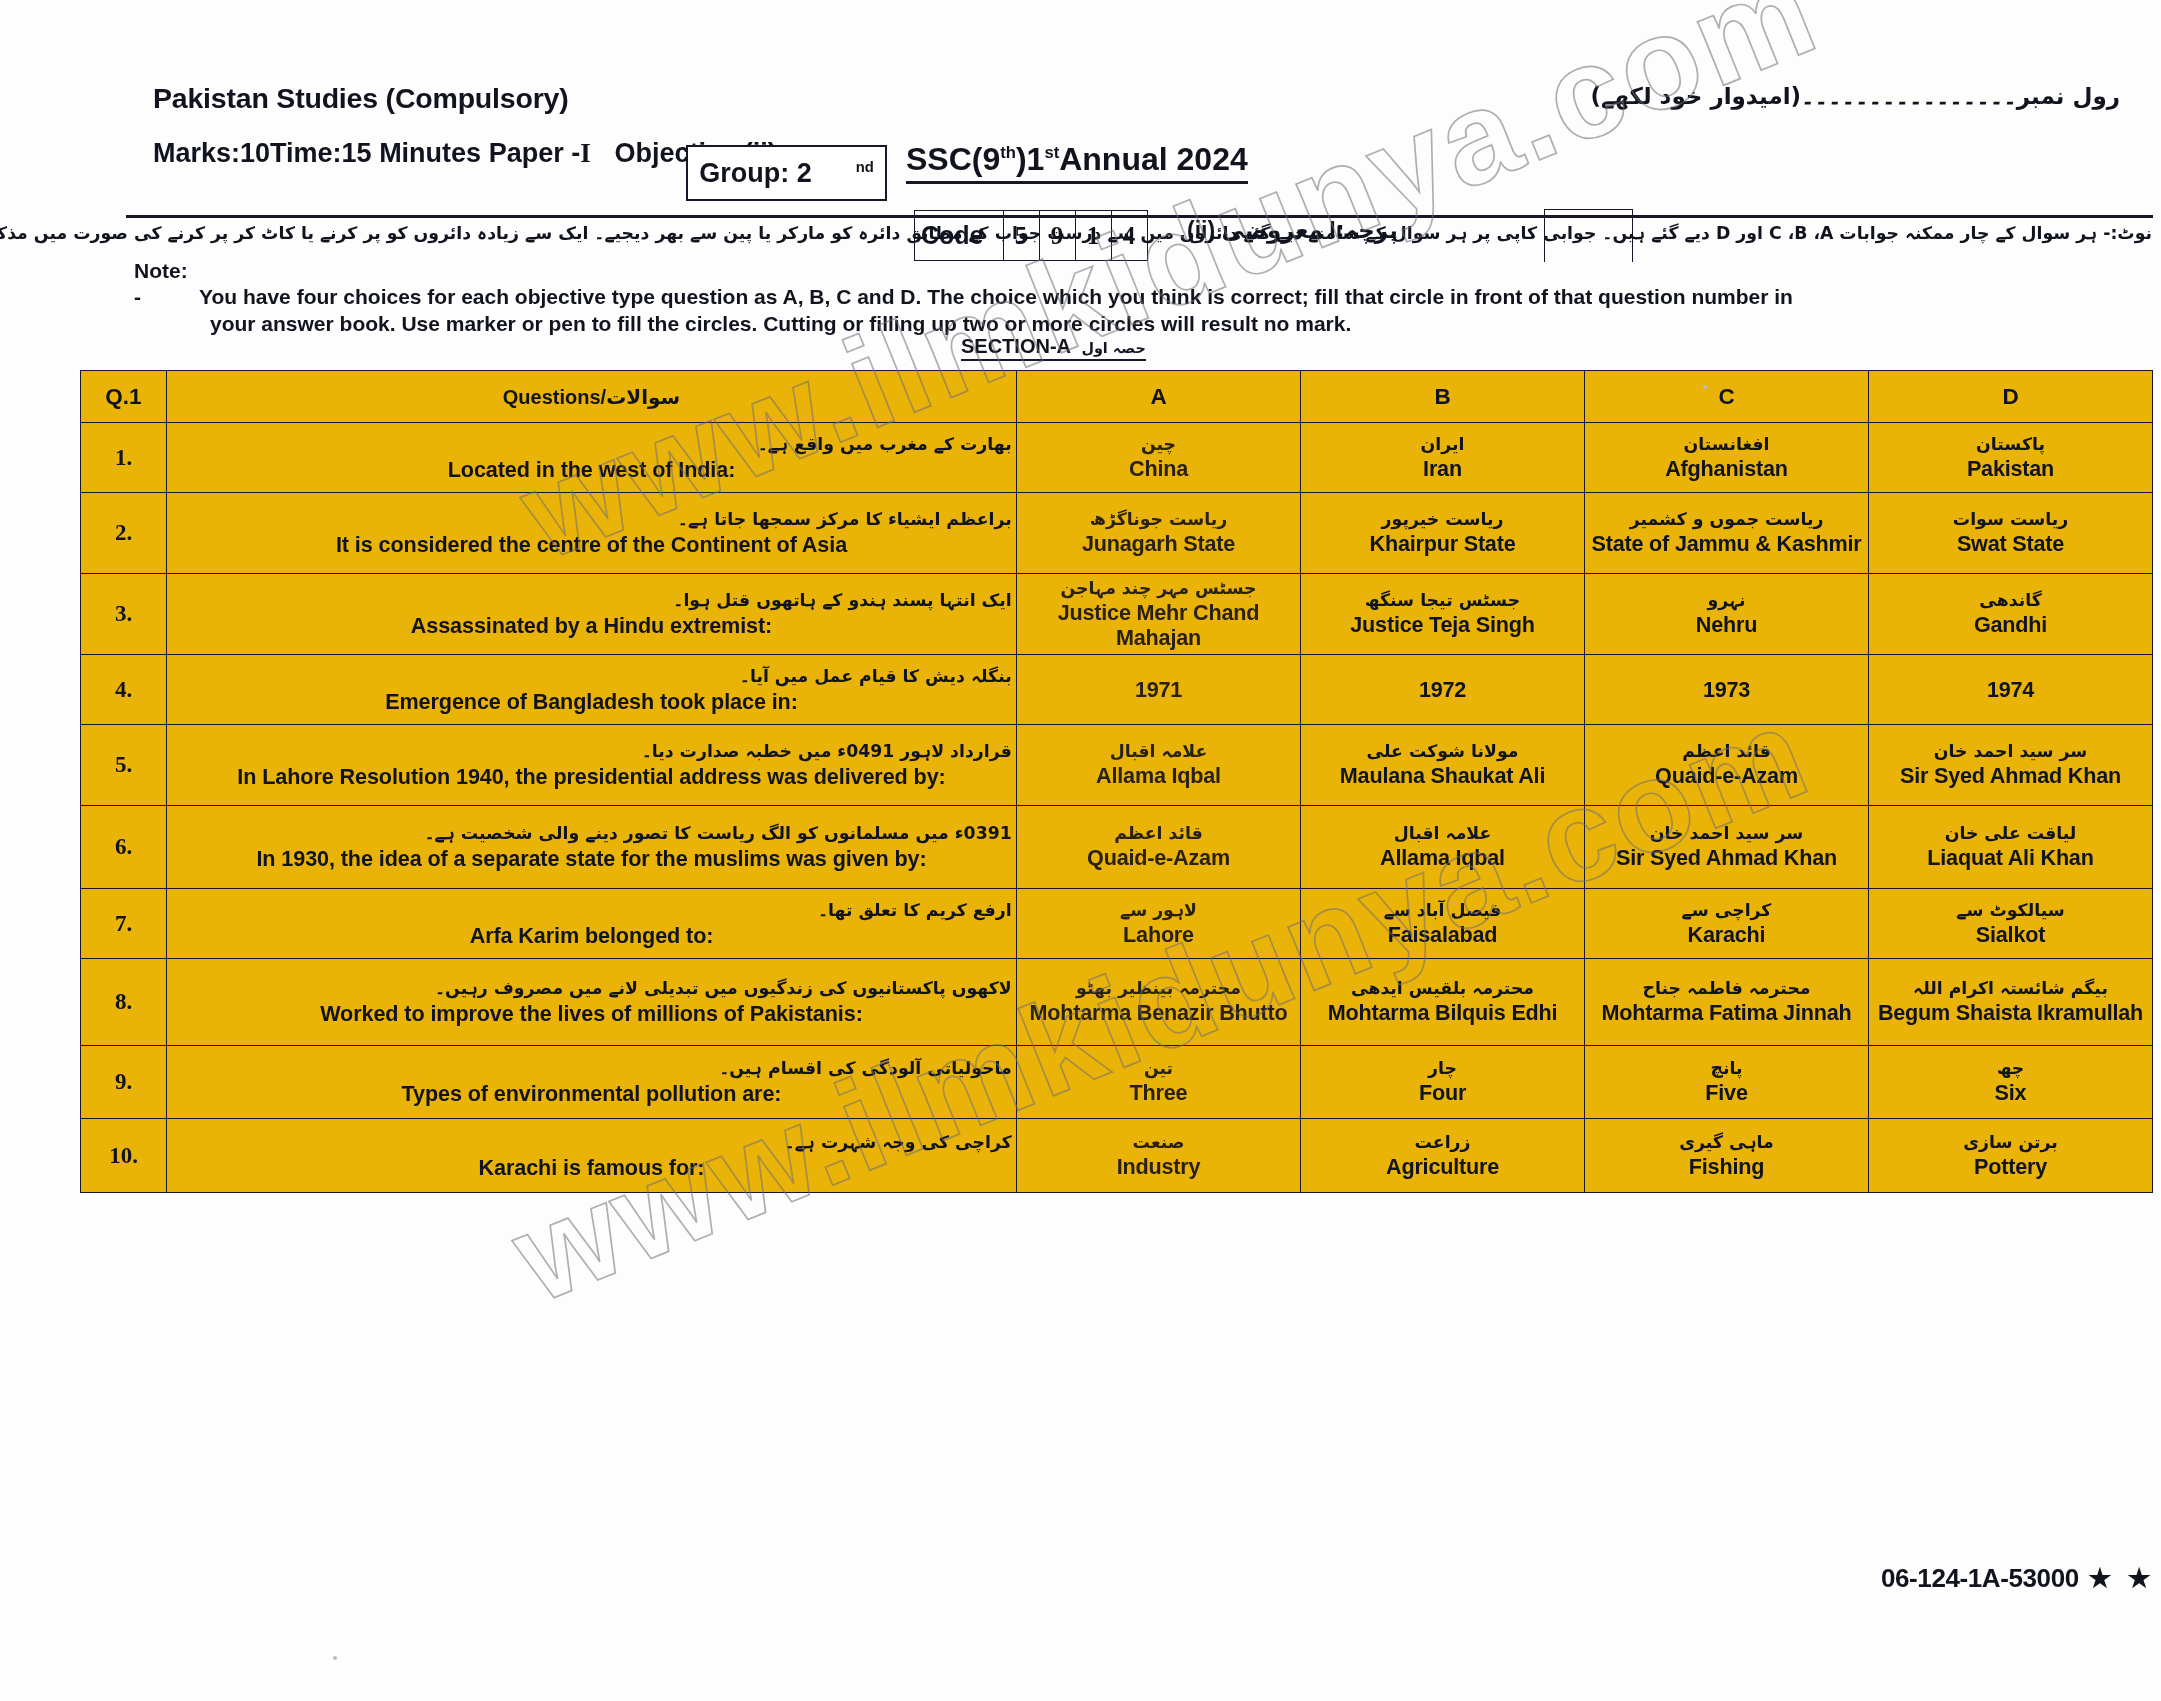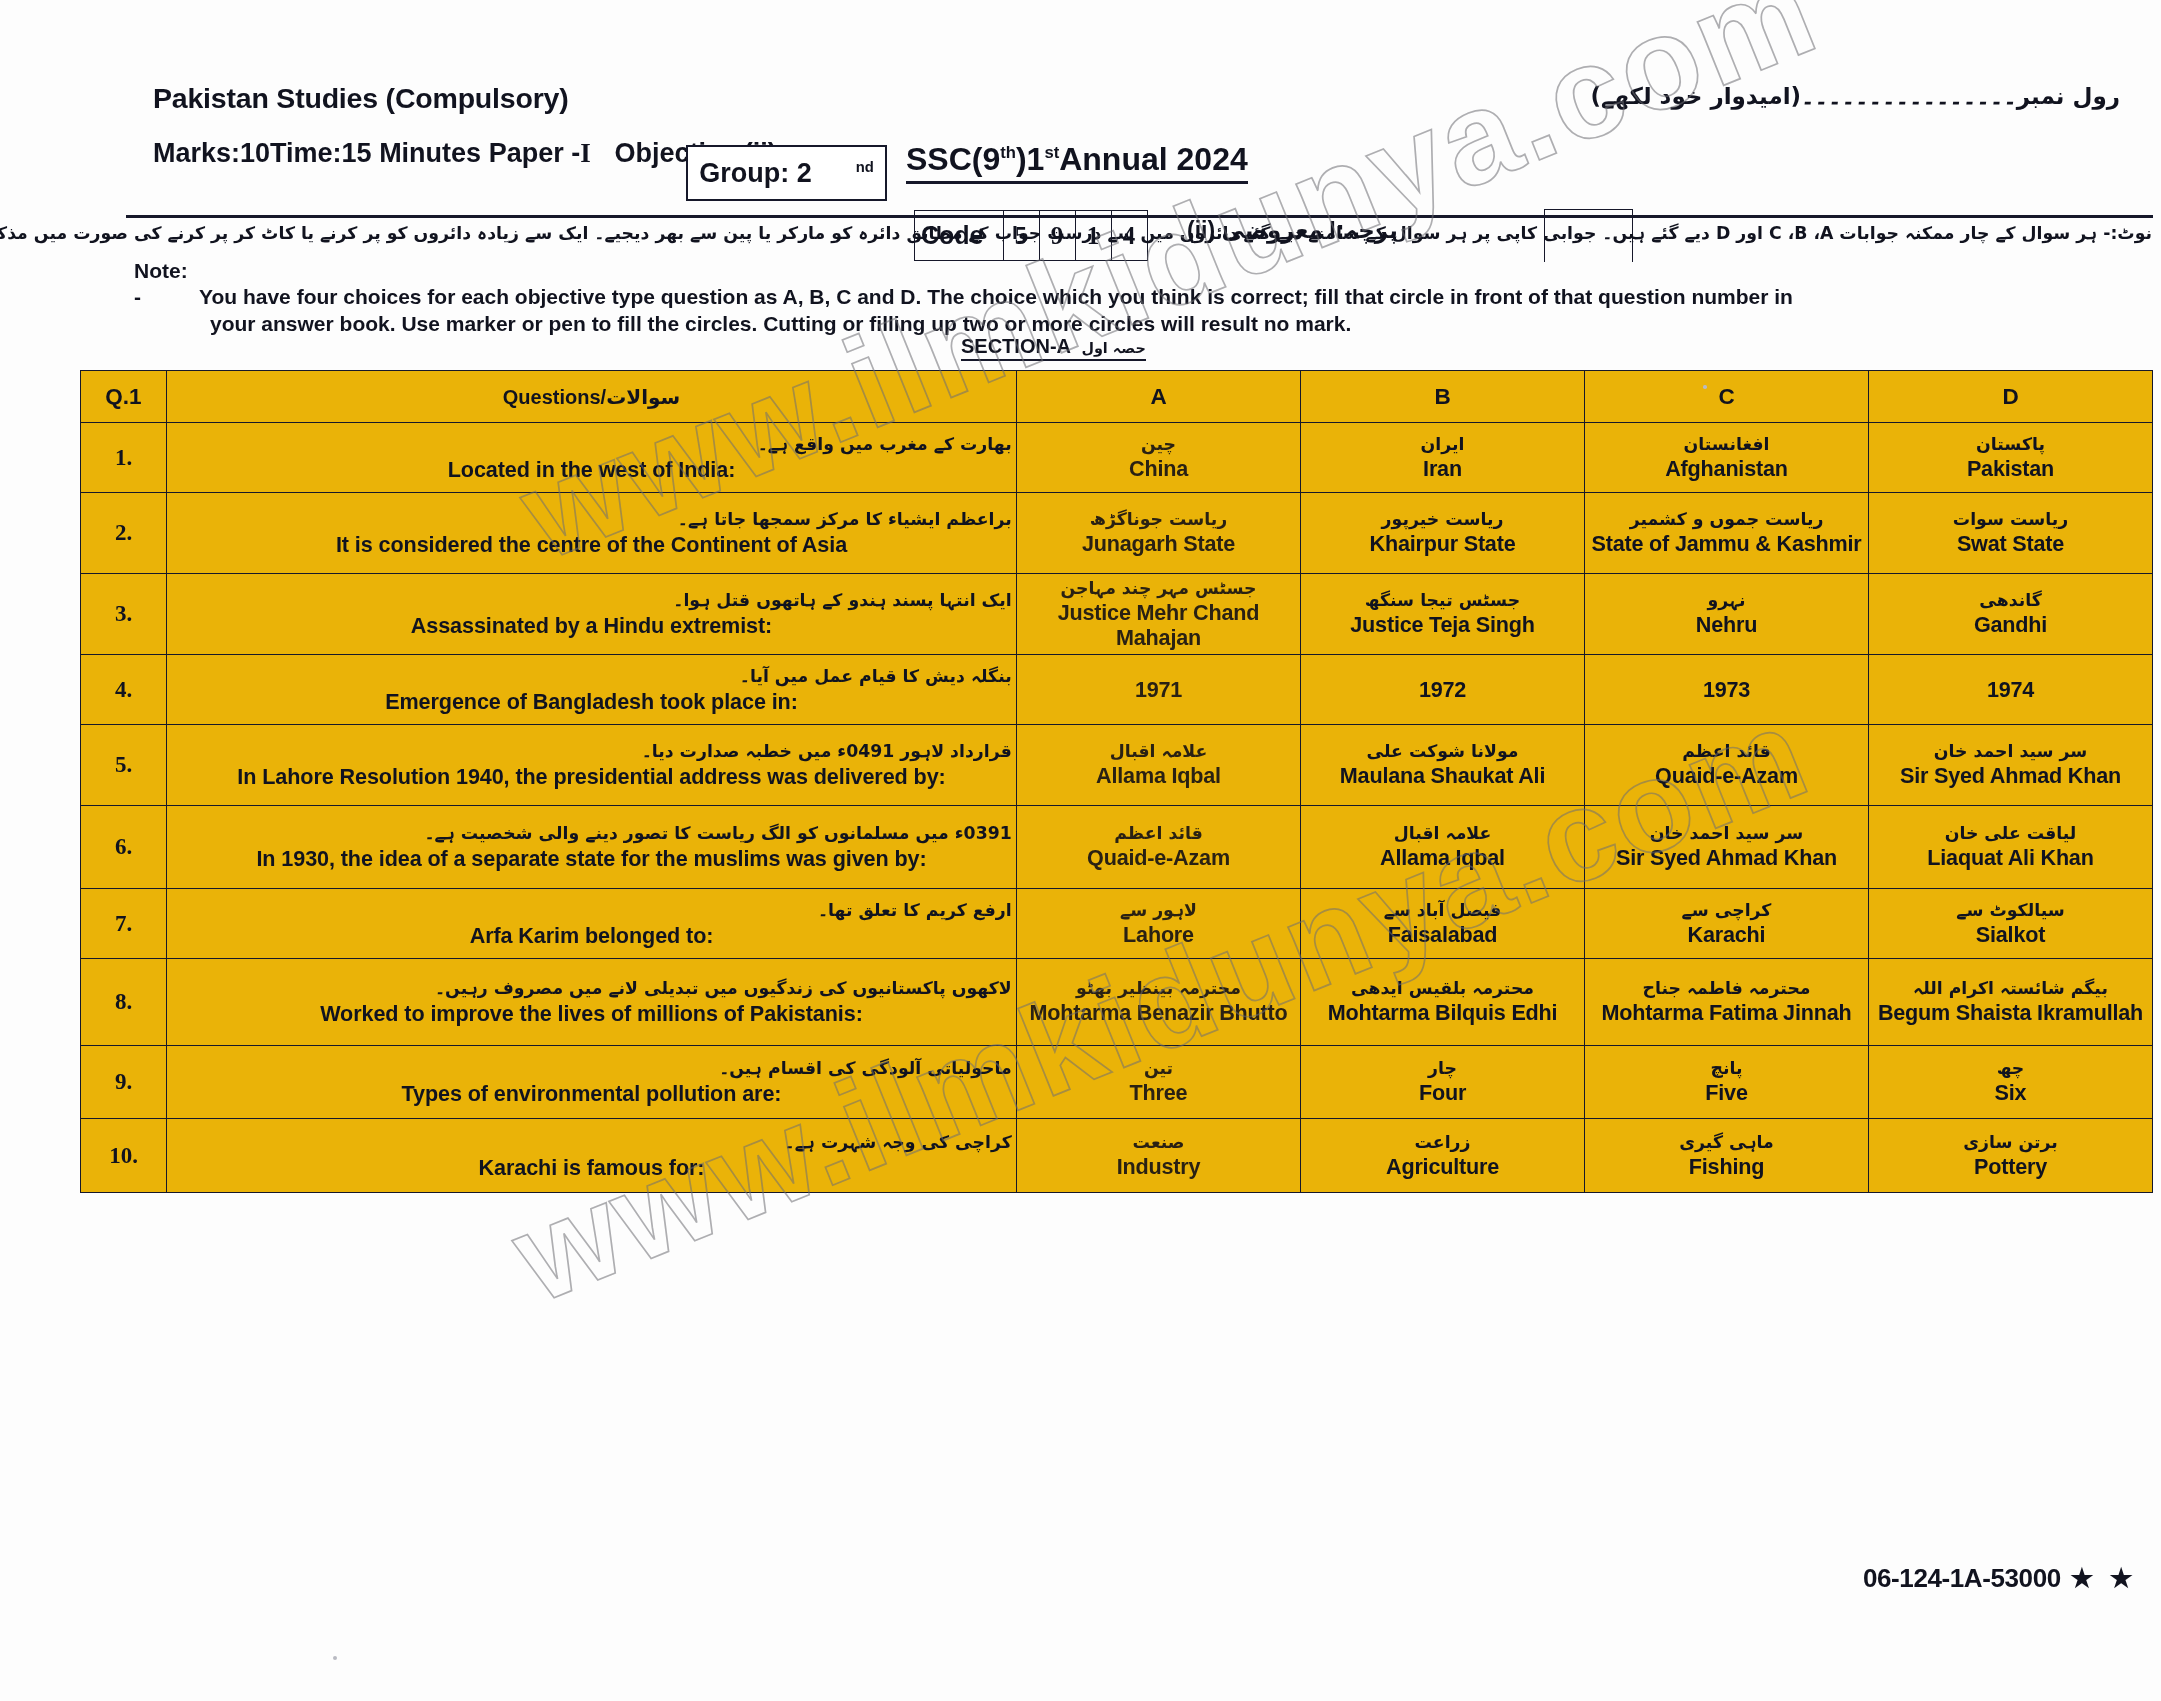--- a/index.html
+++ b/index.html
@@ -301,21 +301,21 @@
   tr.r5 td { height: 80px; }
   tr.r6 td { height: 82px; }
   tr.r7 td { height: 69px; }
   tr.r8 td { height: 86px; }
   tr.r9 td { height: 72px; }
   tr.r10 td { height: 73px; }
 
   
   .footer-code {
     position: absolute;
-    right: 76px;
+    right: 58px;
     top: 1563px;
     font-size: 26px;
     font-weight: 800;
     letter-spacing: -0.4px;
     white-space: nowrap;
   }
   .footer-code .stars { margin-left: 9.5px; letter-spacing: 4.3px; }
 
   
   .watermark {

